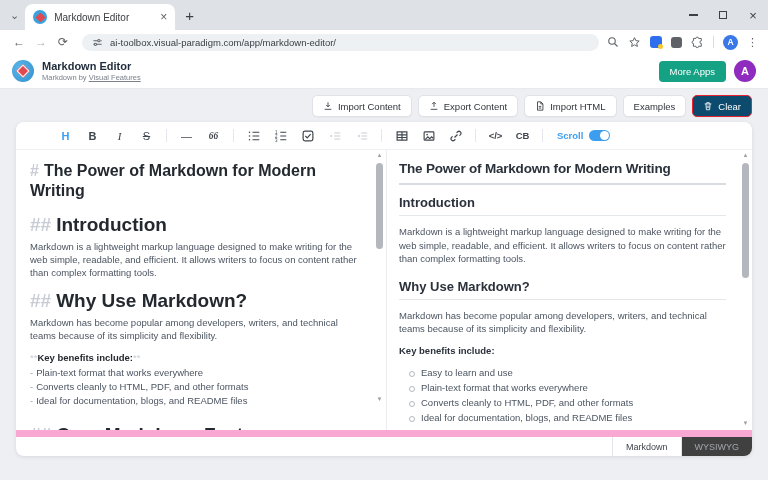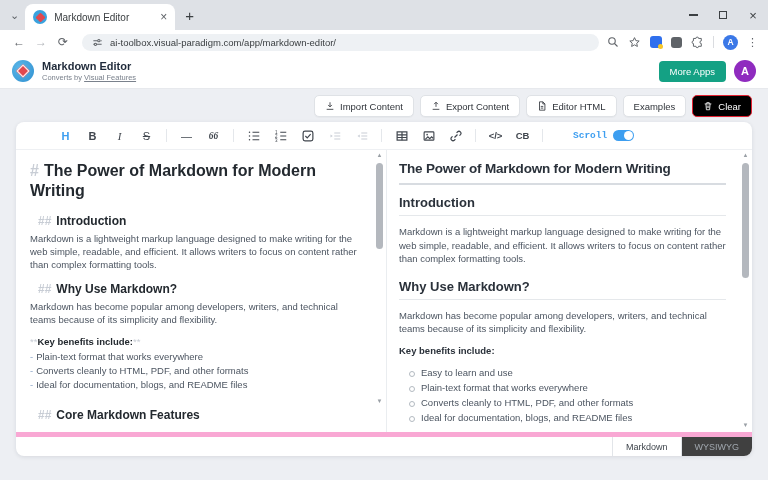--- a/index.html
+++ b/index.html
@@ -43,57 +43,57 @@
   .apptitle { font-size:11px; font-weight:700; color:#1f2a3a; }
   .powered { font-size:7.5px; color:#7a818c; margin-top:1px; }
   .powered a { color:#7a818c; text-decoration:underline; cursor:pointer; }
   .moreapps { margin-left:auto; background:#14a184; color:#fff; border:none; border-radius:4px; font-size:9.5px; padding:5px 11px; cursor:pointer; font-family:inherit; }
   .avatar { width:22px; height:22px; border-radius:50%; background:#8f2bbf; color:#fff; font-weight:700; font-size:11px; display:flex; align-items:center; justify-content:center; margin-left:8px; cursor:pointer; }
 
   
   .actions { position:absolute; top:95px; right:16px; display:flex; gap:6px; }
   .abtn { display:flex; align-items:center; gap:5px; background:#fff; border:1px solid #dfe2e6; border-radius:5px; height:22px; padding:8px 10px; font-size:9.5px; color:#30343a; cursor:pointer; font-family:inherit; box-shadow:0 1px 1px rgba(0,0,0,.03); }
   .abtn svg { flex:none; }
-  .abtn.danger { background:#000000; border-color:#e42333; color:#fff; }
+  .abtn.danger { background:#0c4a6e; border-color:#e42333; color:#fff; }
 
   
   .card { position:absolute; left:16px; top:122px; width:736px; height:334px; background:#fff; border-radius:8px; box-shadow:0 1px 4px rgba(20,30,50,.10); }
   .edit-toolbar { height:28px; display:flex; align-items:center; padding-left:36px; gap:0; border-bottom:1px solid #eef0f3; }
   .tbtn { width:27px; text-align:center; font-size:11px; color:#40464e; cursor:pointer; display:flex; align-items:center; justify-content:center; }
   .tbtn.blue { color:#3d9ef0; font-weight:700; }
   .tbtn.b { font-weight:700; }
   .tbtn.i { font-style:italic; font-family:"Liberation Serif",serif; }
   .tbtn.s { text-decoration:line-through; }
   .tbtn.small { font-size:9.5px; font-weight:700; }
   .tbtn.dis { color:#c9ced6; cursor:default; }
   .tdiv { width:1px; height:13px; background:#e4e7eb; margin:0 6px; }
-  .scroll-wrap { display:flex; align-items:center; gap:6px; margin-left:24px; cursor:pointer;font-family:Liberation Mono, monospace; }
+  .scroll-wrap { display:flex; align-items:center; gap:6px; margin-left:8px; cursor:pointer; }
   .scroll-label { font-size:9.5px; color:#3d9ef0; font-weight:700; }
   .toggle { width:21px; height:11px; background:#3d9ef0; border-radius:6px; position:relative; }
   .toggle::after { content:""; position:absolute; right:1px; top:1px; width:9px; height:9px; background:#fff; border-radius:50%; }
 
-  .panes { position:absolute; top:28px; bottom:19px; left:0; right:0; display:flex; border-bottom:5px solid #f9a8d4; }
+  .panes { position:absolute; top:28px; bottom:19px; left:0; right:0; display:flex; border-bottom:7px solid #f9a8d4; }
   .pane { position:relative; overflow:hidden; height:100%; }
   .pane.leftp { width:371px; border-right:1px solid #eaedf0; }
   .pane.rightp { flex:1; }
   .pane-inner { position:absolute; inset:0; padding:11px 26px 0 14px; overflow:hidden; }
 
   
   .sb { position:absolute; width:11px; top:2px; right:1px; }
   .sb .arr { position:absolute; left:0; width:11px; text-align:center; font-size:6px; color:#9aa0a6; line-height:6px; cursor:pointer; }
   .sb .thumb { position:absolute; left:2px; width:7px; background:#b4b8be; border-radius:4px; cursor:grab; }
   .leftp .sb { bottom:28px; }
   .rightp .sb { bottom:4px; }
   .leftp .thumb { top:11px; height:86px; }
   .rightp .thumb { top:11px; height:115px; }
   .arr.up { top:0; } .arr.dn { bottom:0; }
 
   
   .md-h1 { font-size:16px; line-height:20px; font-weight:700; color:#23292f; margin-bottom:13px; }
-  .md-h2 { font-size:12px; font-weight:700; color:#23292f; margin:11px 8px 4px; }
+  .md-h2 { font-size:19px; font-weight:700; color:#23292f; margin:11px 0 4px; }
   .tok { color:#c8cdd5; margin-right:5px; }
   .tok.thin { font-weight:400; margin-right:0; }
   .md-p { font-size:9.5px; line-height:13px; color:#4c5561; margin-bottom:9px; }
   .md-bold-line { font-size:9.5px; line-height:13px; margin:9px 0 2px; color:#23292f; font-weight:700; }
   .md-li { font-size:9.5px; line-height:14px; color:#4c5561; }
   .tok-dash { color:#8da6c9; margin-right:3px; }
 
   
   .pv-h1 { font-size:13.5px; letter-spacing:-0.2px; font-weight:700; color:#2a313a; padding-bottom:7px; border-bottom:2px solid #d8dce1; margin-bottom:10px; white-space:nowrap; }
   .pv-h2 { font-size:13px; font-weight:700; color:#2a313a; padding-bottom:5px; border-bottom:1px solid #e5e8eb; margin:13px 0 9px; }
@@ -165,21 +165,21 @@
       <span class="nav-sep"></span>
       <span class="chrome-avatar">A</span>
       <span class="kebab">⋮</span>
     </div>
   </div>
 
   <div class="appheader">
     <div class="logo"></div>
     <div class="titles">
       <div class="apptitle">Markdown Editor</div>
-      <div class="powered"><span>Converts by </span><a>Visual Features</a></div>
+      <div class="powered"><span>Markdown by </span><a>Visual Features</a></div>
     </div>
     <button class="moreapps">More Apps</button>
     <div class="avatar">A</div>
   </div>
 
   <div class="actions">
     <button class="abtn">
       <svg width="10" height="10" viewBox="0 0 24 24" fill="none" stroke="#30343a" stroke-width="2">
           <path d="M12 3v11m0 0l-4.5-4.5M12 14l4.5-4.5M4 20h16"></path>
         </svg>
@@ -189,21 +189,21 @@
       <svg width="10" height="10" viewBox="0 0 24 24" fill="none" stroke="#30343a" stroke-width="2">
           <path d="M12 14V3m0 0L7.5 7.5M12 3l4.5 4.5M4 20h16"></path>
         </svg>
       <span>Export Content</span>
     </button>
     <button class="abtn">
       <svg width="10" height="10" viewBox="0 0 24 24" fill="none" stroke="#30343a" stroke-width="2">
           <path d="M6 2h8l5 5v15H6z"></path>
           <path d="M14 2v5h5M9 13h6M9 17h6"></path>
         </svg>
-      <span>Editor HTML</span>
+      <span>Import HTML</span>
     </button>
     <button class="abtn">
       <span>Examples</span>
     </button>
     <button class="abtn danger">
       <svg width="10" height="10" viewBox="0 0 24 24" fill="none" stroke="#ffffff" stroke-width="2">
           <path d="M4 7h16M9 7V4h6v3M7 7l1.2 14h7.6L17 7M10 11v6M14 11v6"></path>
         </svg>
       <span>Clear</span>
     </button>

